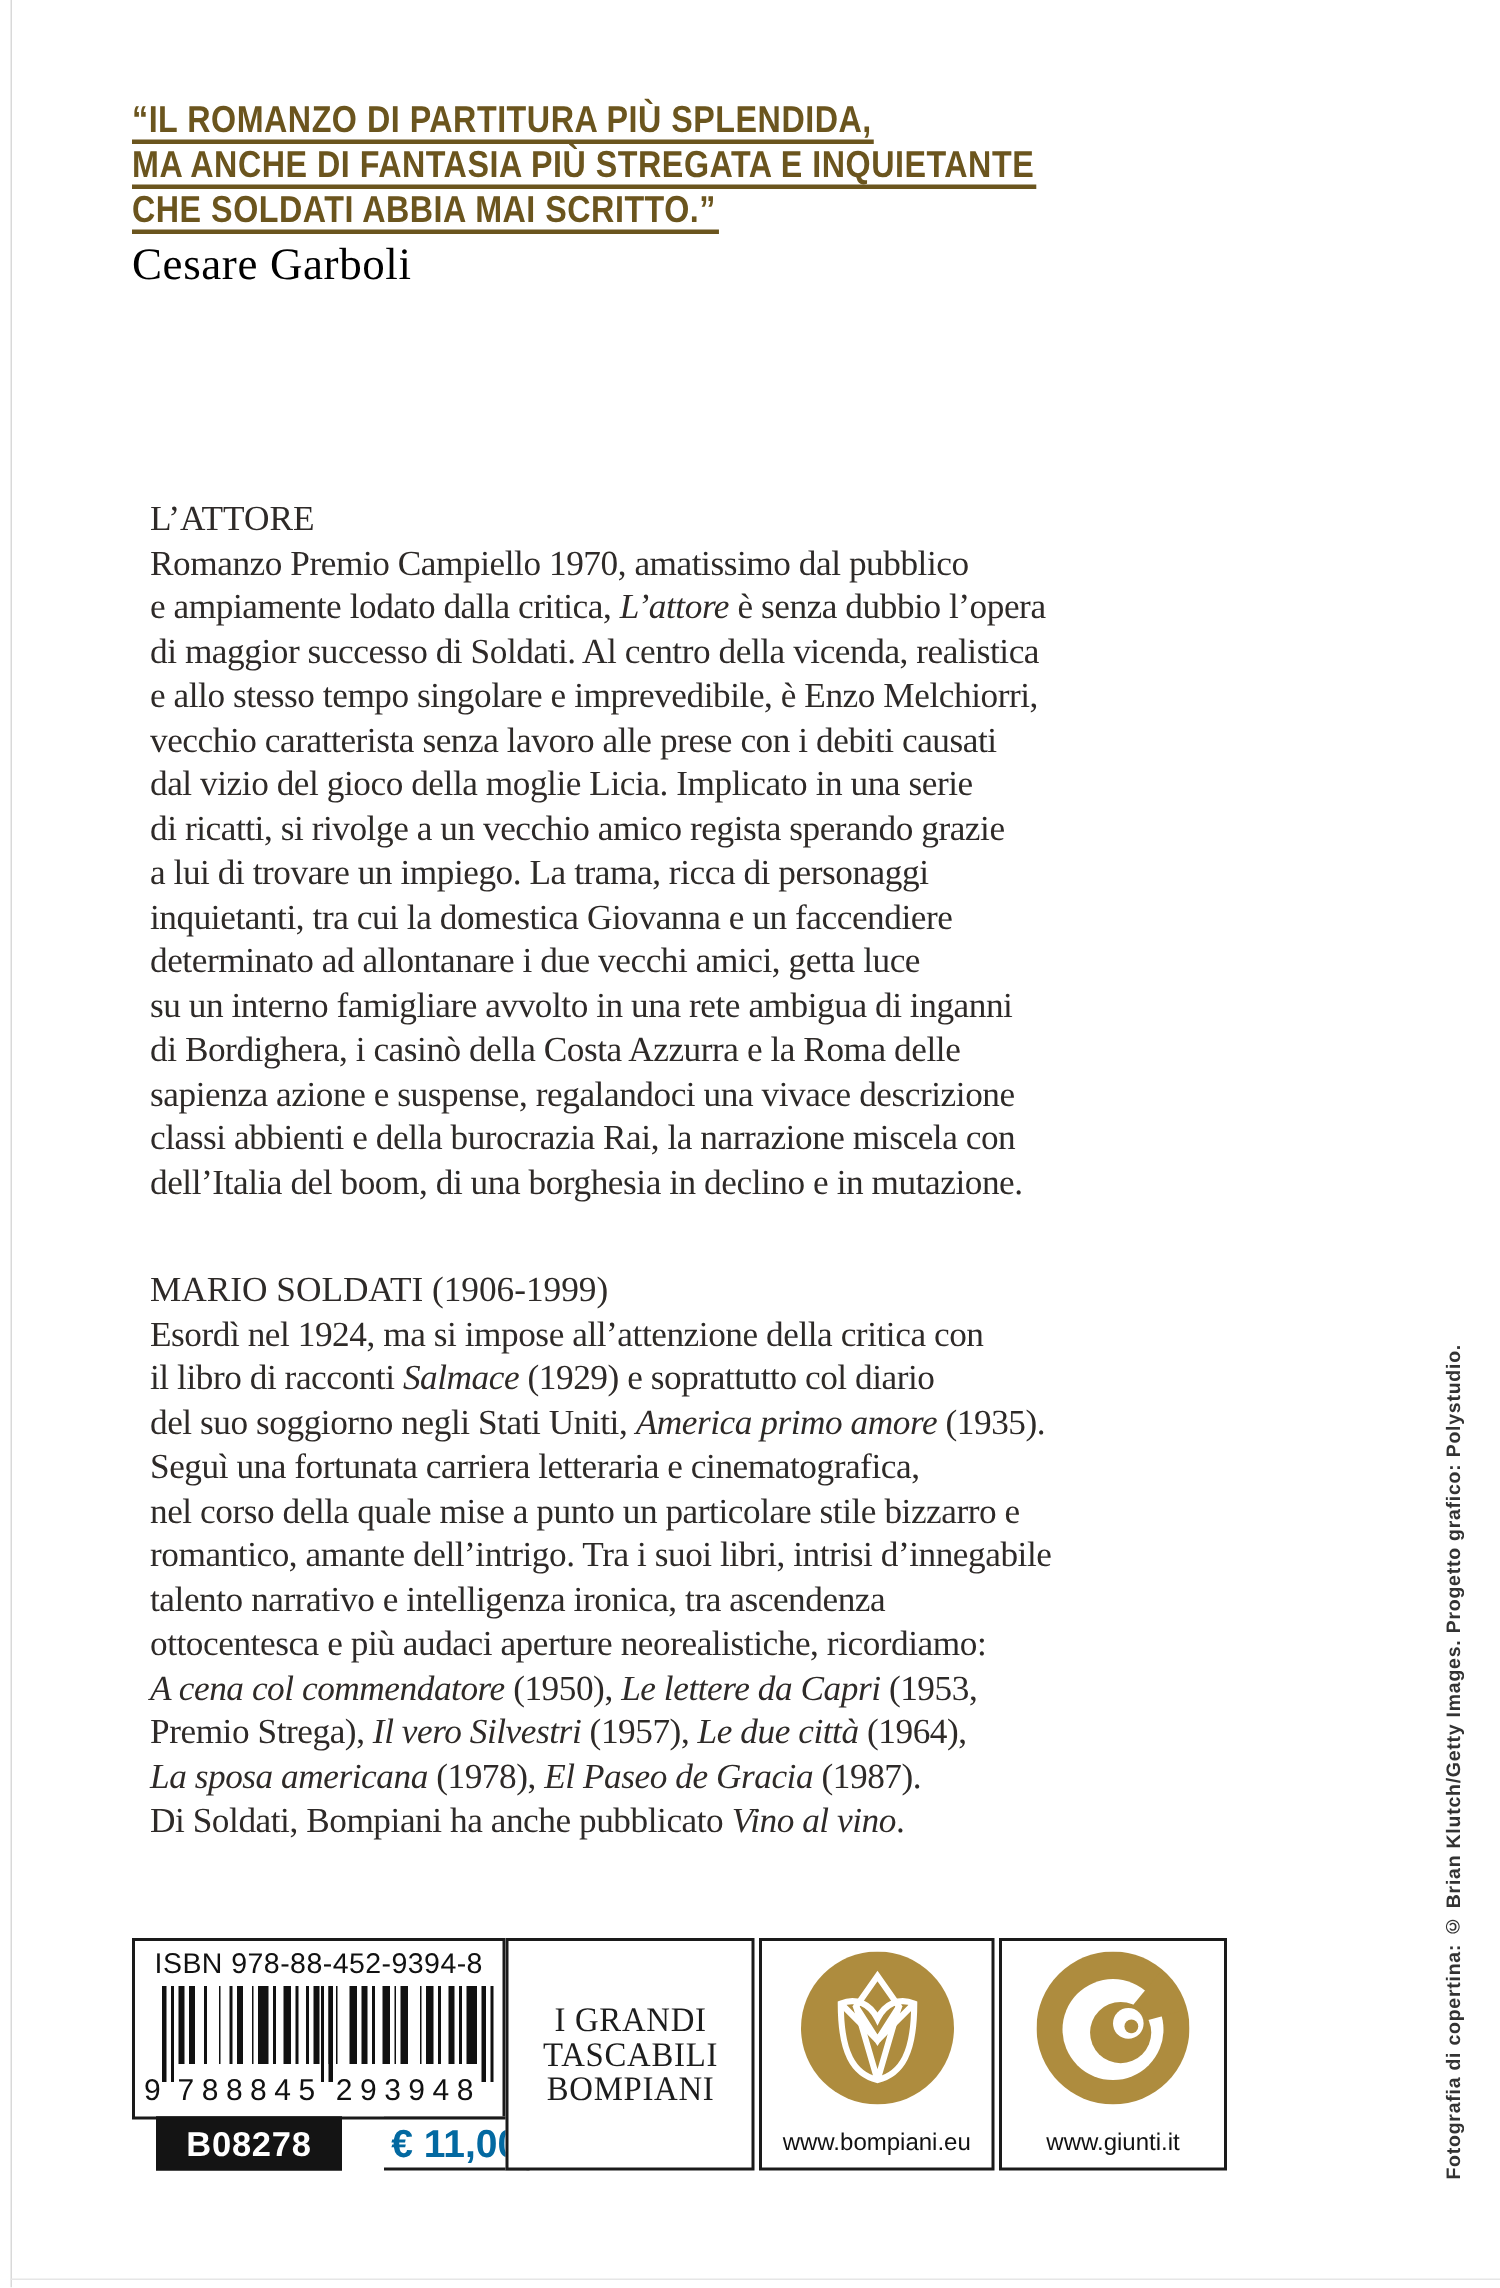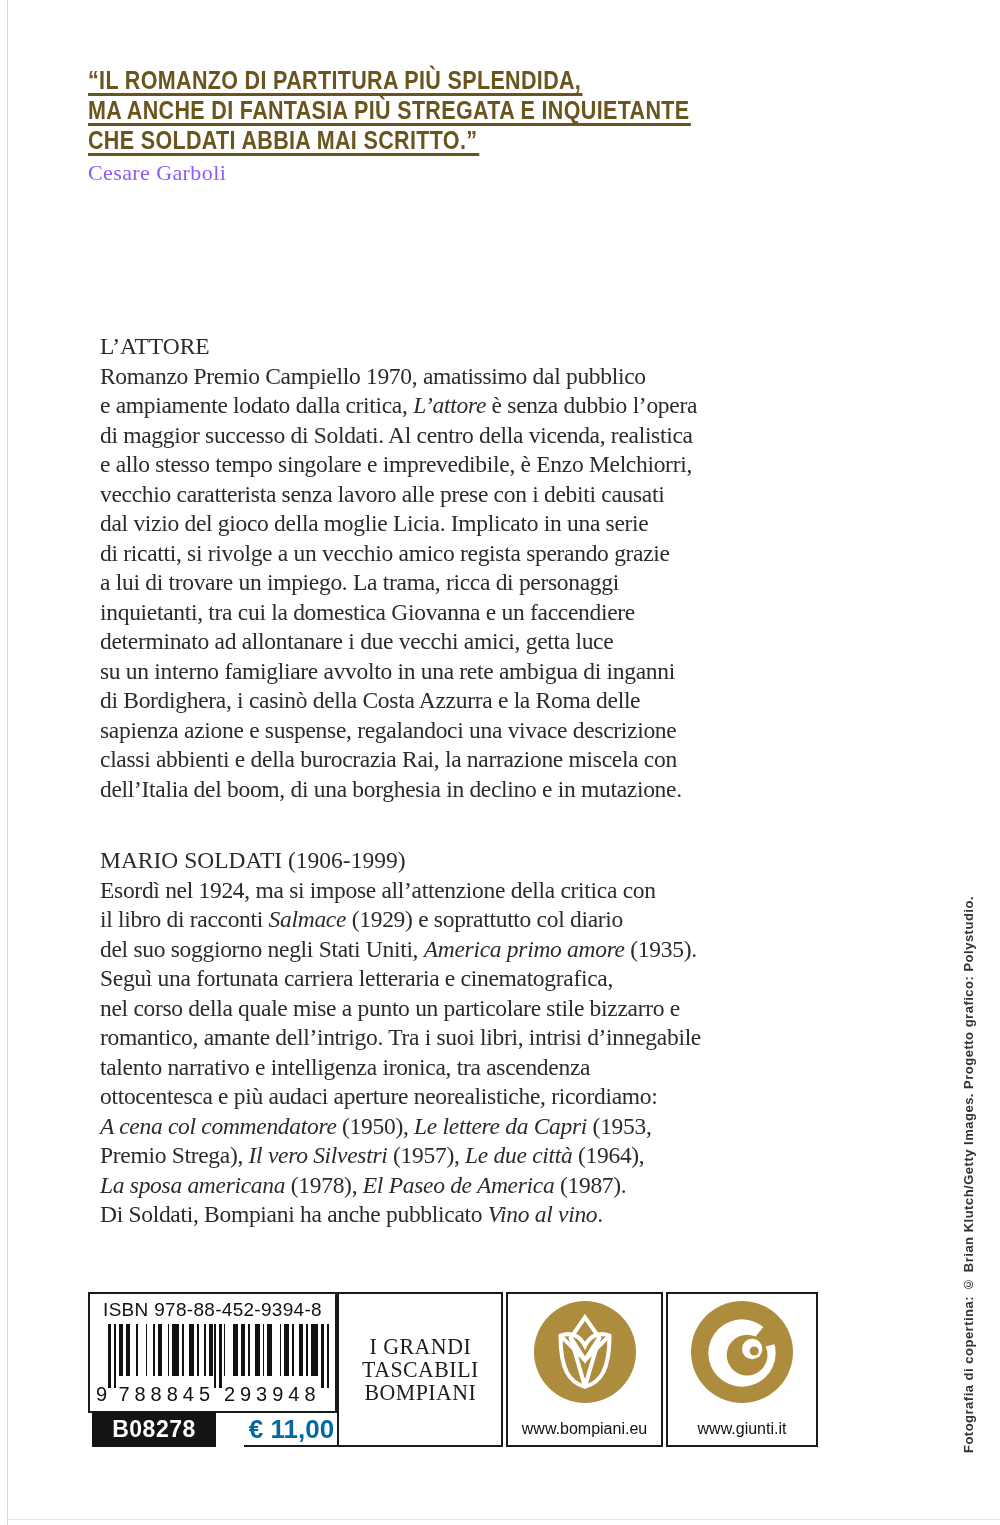--- a/index.html
+++ b/index.html
@@ -11,21 +11,21 @@
   .edge-bottom{position:absolute;left:7px;right:0;bottom:5px;height:1px;background:#e6e6e6;}
 
   
   .quote{
     position:absolute;left:88px;top:70px;
     font-family:"Liberation Sans",sans-serif;font-weight:bold;font-size:25px;
     color:#6b551e;letter-spacing:.4px;
     transform:scaleX(.86);transform-origin:0 0;white-space:nowrap;
   }
   .quote .qline{display:table;line-height:20px;padding:0 2px 3px 0;border-bottom:3px solid #6b551e;margin-bottom:4px;}
-  .attribution{position:absolute;left:88px;top:160px;font-size:22px;color:#8b5cf6;letter-spacing:.4px;}
+  .attribution{position:absolute;left:88px;top:160px;font-size:30px;color:#000000;letter-spacing:.4px;}
 
   
   .textblock{position:absolute;left:100px;width:760px;font-size:23.5px;line-height:29.5px;letter-spacing:-.3px;color:#2e2a28;}
   .textblock .heading{font-size:23.5px;letter-spacing:0;}
   #synopsis{top:332px;}
   #bio{top:846px;}
   .tline{white-space:nowrap;}
   em{font-style:italic;}
 
   
@@ -36,21 +36,21 @@
   .bars-wrap{position:relative;margin:3px 14px 0 24px;height:56px;}
   .bar{position:absolute;top:0;height:52px;background:#111;}
   .guard{position:absolute;top:0;height:64px;width:8px;}
   .guard::before,.guard::after{content:"";position:absolute;top:0;bottom:0;width:2.5px;background:#111;}
   .guard::after{right:0;}
   .g1{left:-6px;}.g2{left:calc(50% - 4px);}.g3{right:-8px;}
   .digits{position:absolute;left:6px;right:10px;bottom:5px;display:flex;align-items:flex-end;
     font-family:"Liberation Sans",sans-serif;font-size:20px;color:#111;}
   .digits .d9{width:18px;}
   .digits .grp{flex:1;text-align:center;letter-spacing:5px;}
-  .bc-bottom{position:absolute;left:4px;top:119px;width:249px;height:36px;display:flex;box-sizing:border-box;gap:28px;}
+  .bc-bottom{position:absolute;left:16px;top:119px;width:249px;height:36px;display:flex;box-sizing:border-box;gap:28px;}
   .code-box{width:124px;background:#141414;border:2px solid #141414;color:#fff;display:flex;align-items:center;justify-content:center;
     font-family:"Liberation Sans",sans-serif;font-weight:bold;font-size:23px;letter-spacing:.5px;box-sizing:border-box;}
   .price-box{flex:1;background:#fff;border:2px solid #1a1a1a;border-left:none;display:flex;align-items:center;justify-content:center;
     font-family:"Liberation Sans",sans-serif;font-weight:bold;font-size:26px;color:#0369a1;box-sizing:border-box;}
 
   .series-box{left:337px;width:166px;display:flex;align-items:center;justify-content:center;}
   .series-text{text-align:center;font-family:"Liberation Serif",serif;font-size:23px;line-height:23px;
     letter-spacing:.5px;color:#1d1d1d;transform:scaleX(.95);}
   .logo-box{display:flex;flex-direction:column;align-items:center;}
   #bompiani-box{left:506px;width:157px;}
@@ -107,21 +107,21 @@
       <div class="tline"><span>Esordì nel 1924, ma si impose all’attenzione della critica con</span></div>
       <div class="tline"><span>il libro di racconti </span><em>Salmace</em><span> (1929) e soprattutto col diario</span></div>
       <div class="tline"><span>del suo soggiorno negli Stati Uniti, </span><em>America primo amore</em><span> (1935).</span></div>
       <div class="tline"><span>Seguì una fortunata carriera letteraria e cinematografica,</span></div>
       <div class="tline"><span>nel corso della quale mise a punto un particolare stile bizzarro e</span></div>
       <div class="tline"><span>romantico, amante dell’intrigo. Tra i suoi libri, intrisi d’innegabile</span></div>
       <div class="tline"><span>talento narrativo e intelligenza ironica, tra ascendenza</span></div>
       <div class="tline"><span>ottocentesca e più audaci aperture neorealistiche, ricordiamo:</span></div>
       <div class="tline"><em>A cena col commendatore</em><span> (1950), </span><em>Le lettere da Capri</em><span> (1953,</span></div>
       <div class="tline"><span>Premio Strega), </span><em>Il vero Silvestri</em><span> (1957), </span><em>Le due città</em><span> (1964),</span></div>
-      <div class="tline"><em>La sposa americana</em><span> (1978), </span><em>El Paseo de America</em><span> (1987).</span></div>
+      <div class="tline"><em>La sposa americana</em><span> (1978), </span><em>El Paseo de Gracia</em><span> (1987).</span></div>
       <div class="tline"><span>Di Soldati, Bompiani ha anche pubblicato </span><em>Vino al vino</em><span>.</span></div>
     </div>
 </div>
 
 <div class="bc-area">
   <div class="bc-top">
     <div class="isbn-label">ISBN 978-88-452-9394-8</div>
     <div class="bars-wrap">
       <div class="guard g1"></div>
       <div class="guard g2"></div>

